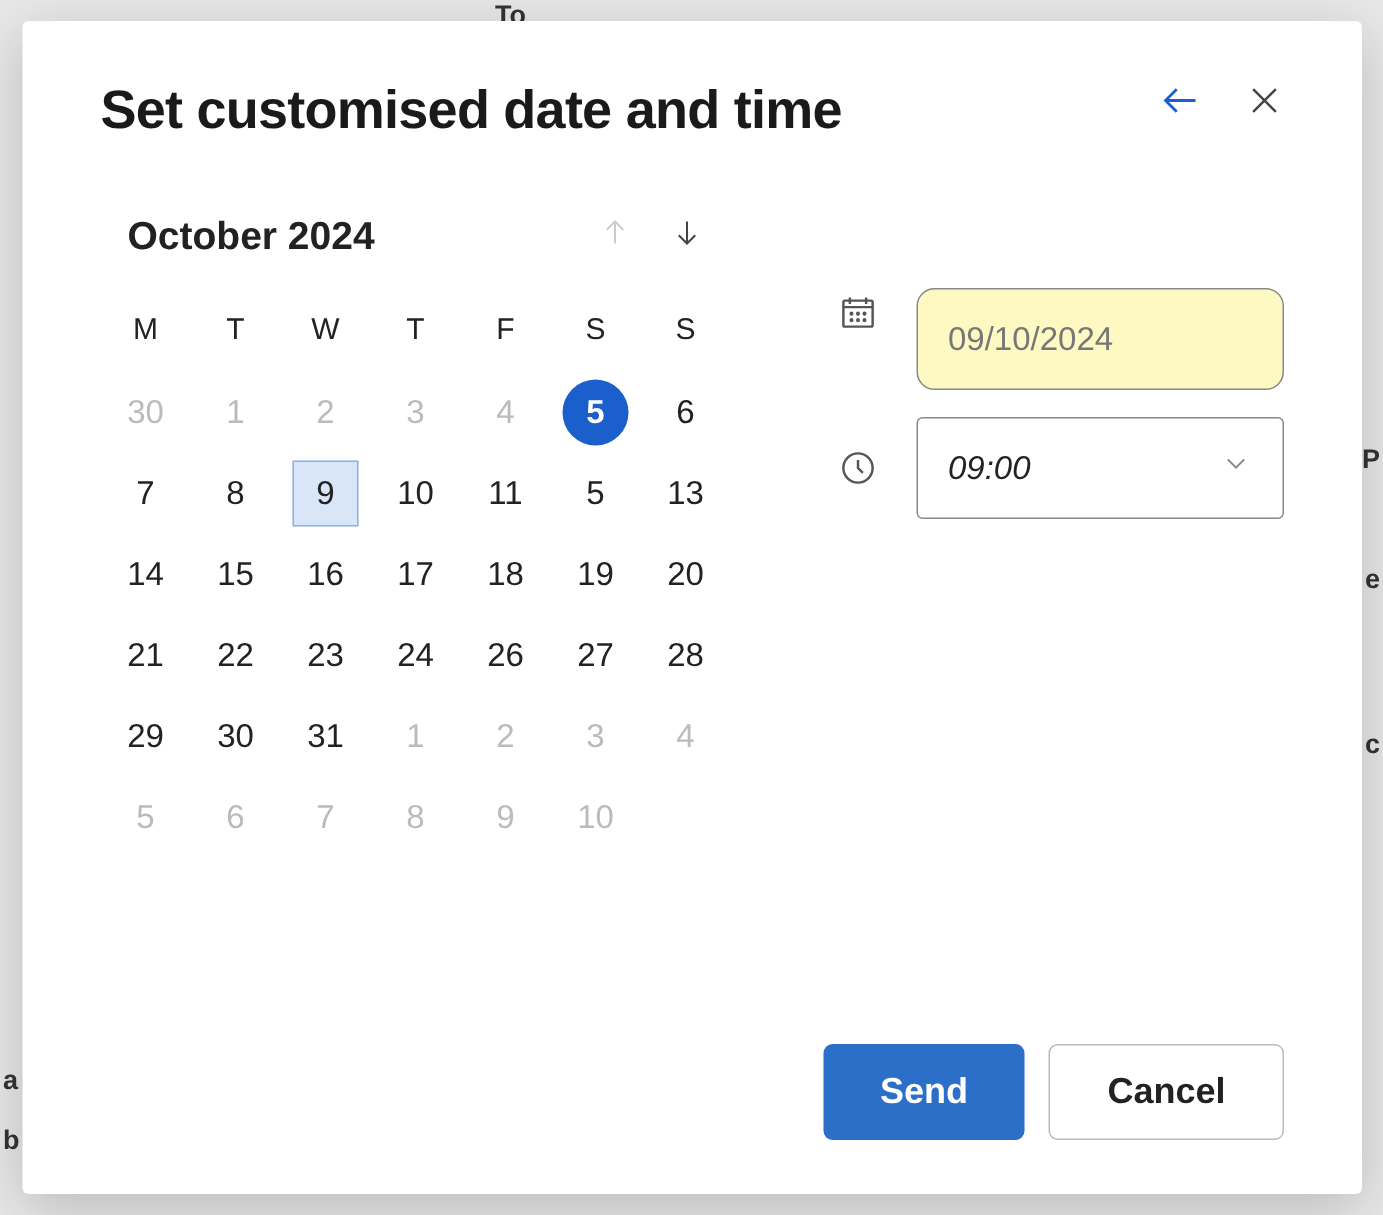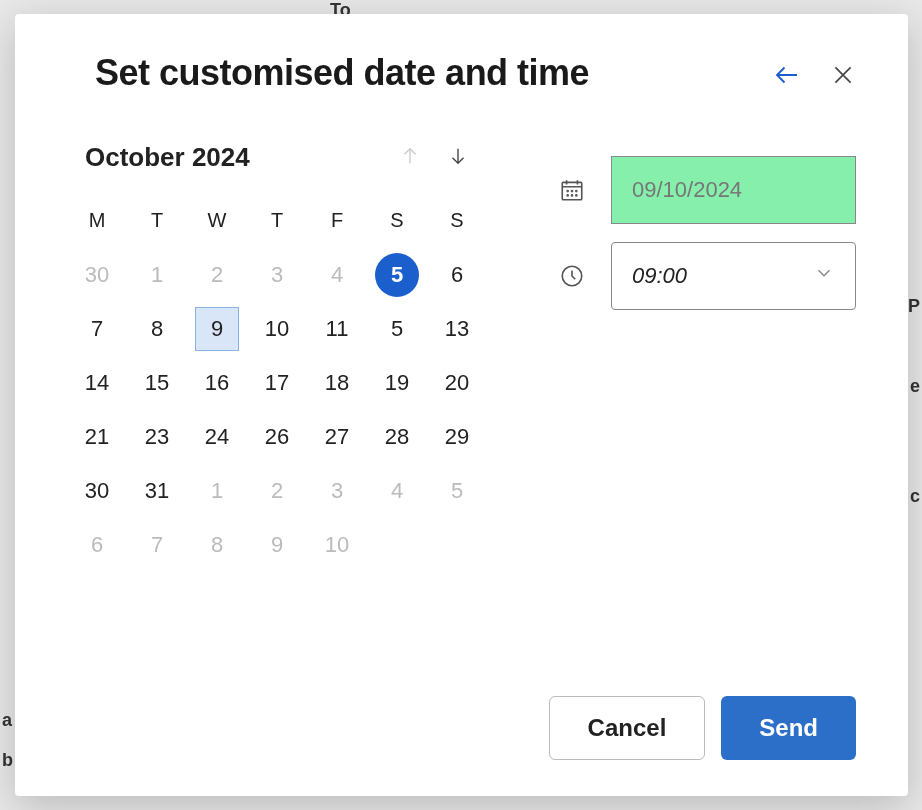--- a/index.html
+++ b/index.html
@@ -29,24 +29,23 @@
       right: 14px;
       bottom: 14px;
       background: white;
       border-radius: 4px;
       box-shadow: 0 10px 40px rgba(0,0,0,0.2);
       padding: 38px 52px 38px 52px;
       z-index: 10;
     }
     .dialog-header {
       display: flex;
-      align-items: flex-end;
+      align-items: flex-start;
       justify-content: space-between;
       margin-bottom: 48px;
-      margin-left: 28px;
     }
     .dialog-title {
       font-size: 36px;
       font-weight: 700;
       color: #1a1a1a;
       letter-spacing: -0.5px;
     }
     .header-actions {
       display: flex;
       gap: 28px;
@@ -178,27 +177,28 @@
       width: 26px;
       height: 26px;
       stroke: #555;
       stroke-width: 1.5;
       fill: none;
     }
     .text-input {
       flex: 1;
       height: 68px;
       border: 1px solid #888;
-      border-radius: 0;
+      border-radius: 12px;
       padding: 0 20px;
       font-size: 22px;
       color: #777;
       display: flex;
       align-items: center;
-      background: #86efac;
+      background: #fef9c3;
+      margin-top: 36px;
     }
     .select-input {
       flex: 1;
       height: 68px;
       border: 1px solid #888;
       border-radius: 4px;
       padding: 0 20px;
       font-size: 22px;
       color: #222;
       display: flex;
@@ -356,20 +356,23 @@
             <span>18</span>
           </div>
           <div class="day-cell">
             <span>19</span>
           </div>
           <div class="day-cell">
             <span>20</span>
           </div>
           <div class="day-cell">
             <span>21</span>
+          </div>
+          <div class="day-cell">
+            <span>22</span>
           </div>
           <div class="day-cell">
             <span>23</span>
           </div>
           <div class="day-cell">
             <span>24</span>
           </div>
           <div class="day-cell">
             <span>26</span>
           </div>
@@ -452,16 +455,16 @@
             <svg viewBox="0 0 24 24">
                 <path d="M6 9l6 6 6-6"></path>
               </svg>
           </span>
         </div>
       </div>
     </div>
   </div>
 
   <div class="dialog-footer">
+    <div class="btn btn-primary">Send</div>
     <div class="btn btn-secondary">Cancel</div>
-    <div class="btn btn-primary">Send</div>
   </div>
 </div>
 
 </body></html>

